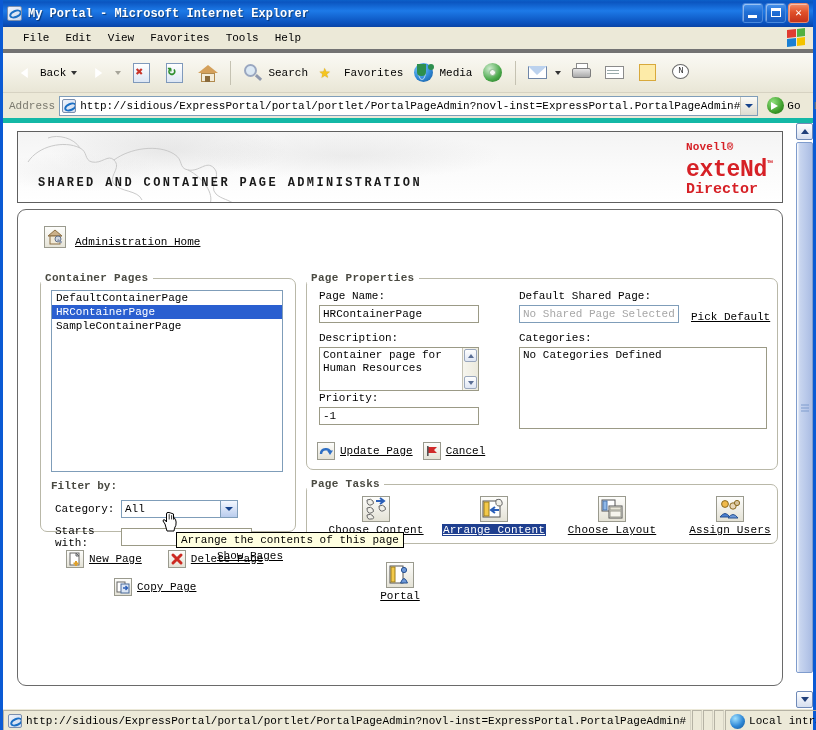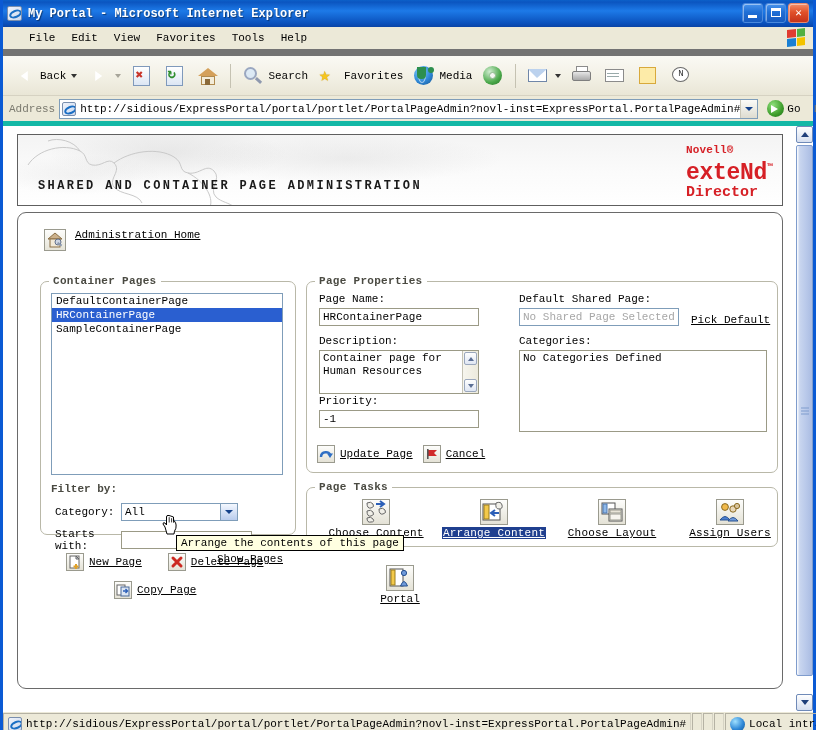--- a/index.html
+++ b/index.html
@@ -58,21 +58,21 @@
   }
   .tb-btn .g{position:absolute;color:#fff;font-size:11px;font-weight:bold;
     left:0;right:0;top:50%;transform:translateY(-50%);text-align:center;line-height:1;}
   .tb-btn .minbar{position:absolute;left:5px;bottom:4px;width:9px;height:3px;background:#fff;}
   .tb-btn .maxbox{position:absolute;left:5px;top:4px;width:10px;height:9px;
     border:1px solid #fff;border-top-width:3px;box-sizing:border-box;}
 
   
   .menubar{
     height:22px;background:#ece9d8;display:flex;align-items:center;
-    padding-left:18px;border-bottom:7px solid #737373;position:relative;
+    padding-left:12px;border-bottom:4px solid #737373;position:relative;
   }
   .menubar .mi{padding:2px 8px;color:#000;font-size:11px;cursor:default;}
   .win-flag{position:absolute;right:8px;top:2px;width:18px;height:17px;
     display:grid;grid-template-columns:1fr 1fr;grid-template-rows:1fr 1fr;gap:1px;
     transform:skewY(-6deg);}
   .win-flag i{display:block;}
   .win-flag i:nth-child(1){background:#e03c31;}
   .win-flag i:nth-child(2){background:#52b043;}
   .win-flag i:nth-child(3){background:#1a7fd4;}
   .win-flag i:nth-child(4){background:#f3c300;}
@@ -199,31 +199,31 @@
   .brand .b1{color:#d62026;font-size:11px;font-weight:bold;letter-spacing:.2px;}
   .brand .b2{color:#d62026;font-size:23px;font-weight:bold;letter-spacing:-.3px;line-height:24px;
     position:relative;display:inline-block;}
   .brand .b2 sup{font-size:9px;vertical-align:super;}
   .brand .b3{color:#d62026;font-size:15px;font-weight:bold;line-height:16px;}
 
   
   .card{width:766px;margin-top:6px;border:1px solid #6a6a6a;border-radius:9px;
     box-sizing:border-box;height:477px;position:relative;background:#fff;}
 
-  .admhome{display:flex;align-items:flex-start;gap:9px;margin:16px 0 0 18px;padding-left:8px;}
+  .admhome{display:flex;align-items:flex-end;gap:9px;margin:16px 0 0 18px;padding-left:8px;}
   .ic-box{width:22px;height:22px;box-sizing:border-box;border:1px solid #9a9a8e;
     background:linear-gradient(to bottom,#fdfdfb,#e6e4d8);position:relative;}
   .lnk{color:#000;text-decoration:underline;font-size:11px;cursor:pointer;}
 
   fieldset.gb{
     position:absolute;margin:0;padding:0;border:1px solid #b9b8a8;border-radius:7px;
     background:transparent;
   }
   fieldset.gb > legend{
-    margin-left:8px;padding:0 4px;font-weight:bold;font-size:11px;color:#4a4a42;letter-spacing:.3px;
+    padding:0 4px;font-weight:bold;font-size:11px;color:#4a4a42;letter-spacing:.3px;
   }
   #gb-container{left:22px;top:62px;width:254px;height:258px;}
   #gb-props{left:288px;top:62px;width:470px;height:196px;}
   #gb-tasks{left:288px;top:268px;width:470px;height:64px;}
 
   .listbox{position:absolute;left:10px;top:6px;width:232px;height:182px;
     background:#fff;border:1px solid #7f9db9;box-sizing:border-box;overflow:hidden;}
   .li{padding:1px 4px;font-size:11px;color:#000;white-space:nowrap;}
   .li.sel{background:#2a5fd0;color:#fff;}
 

